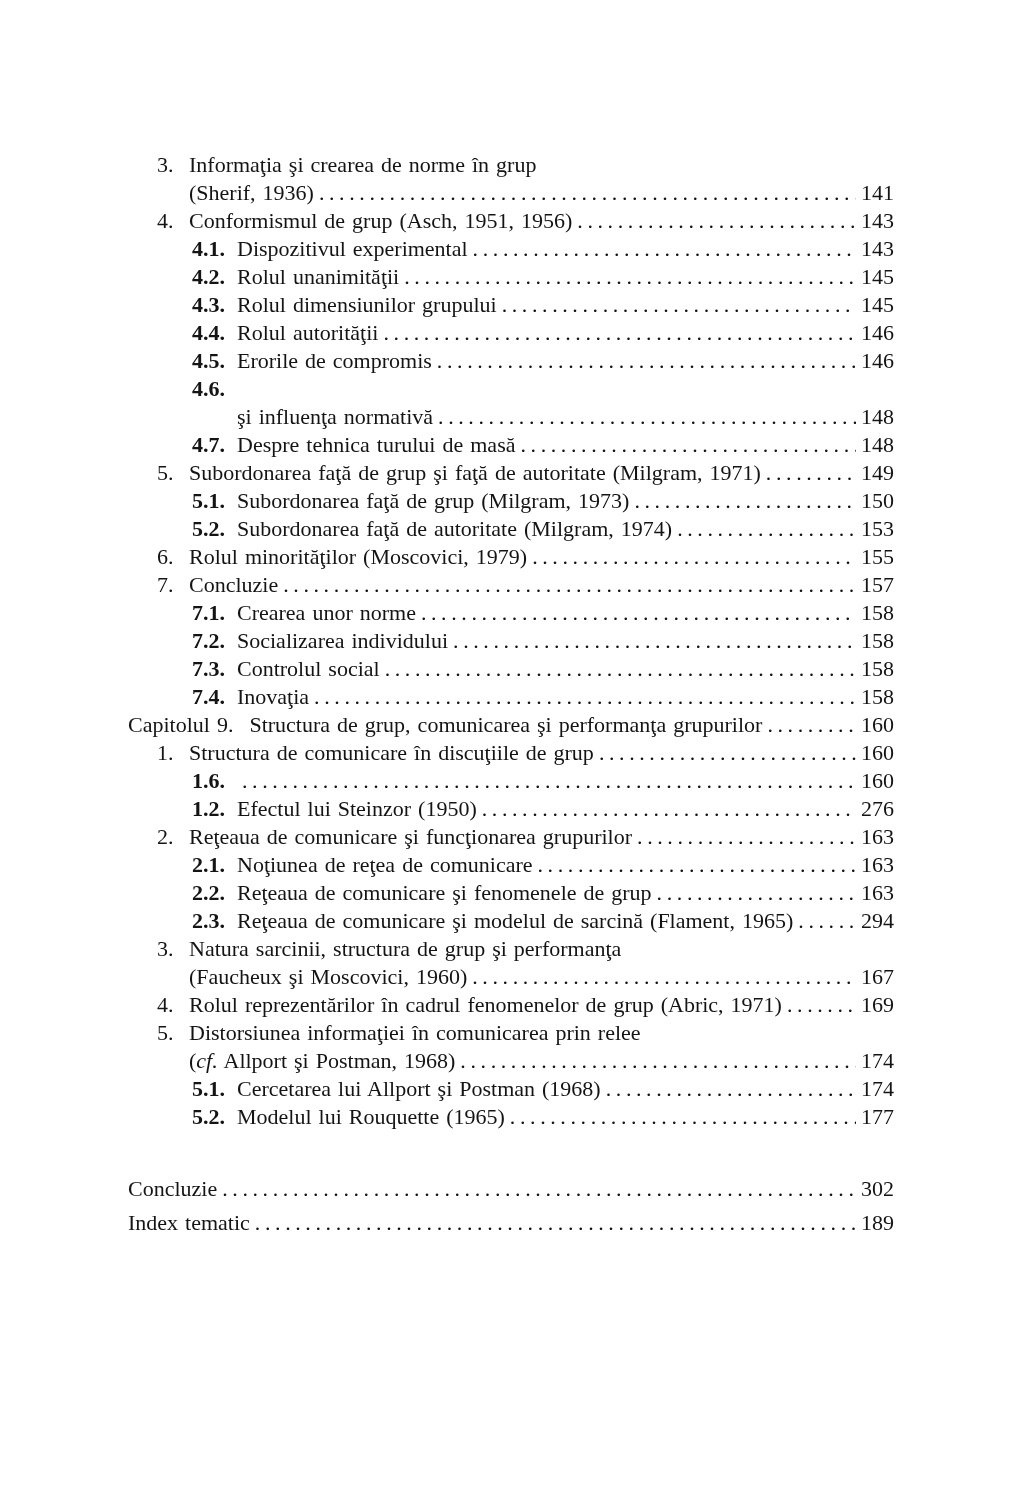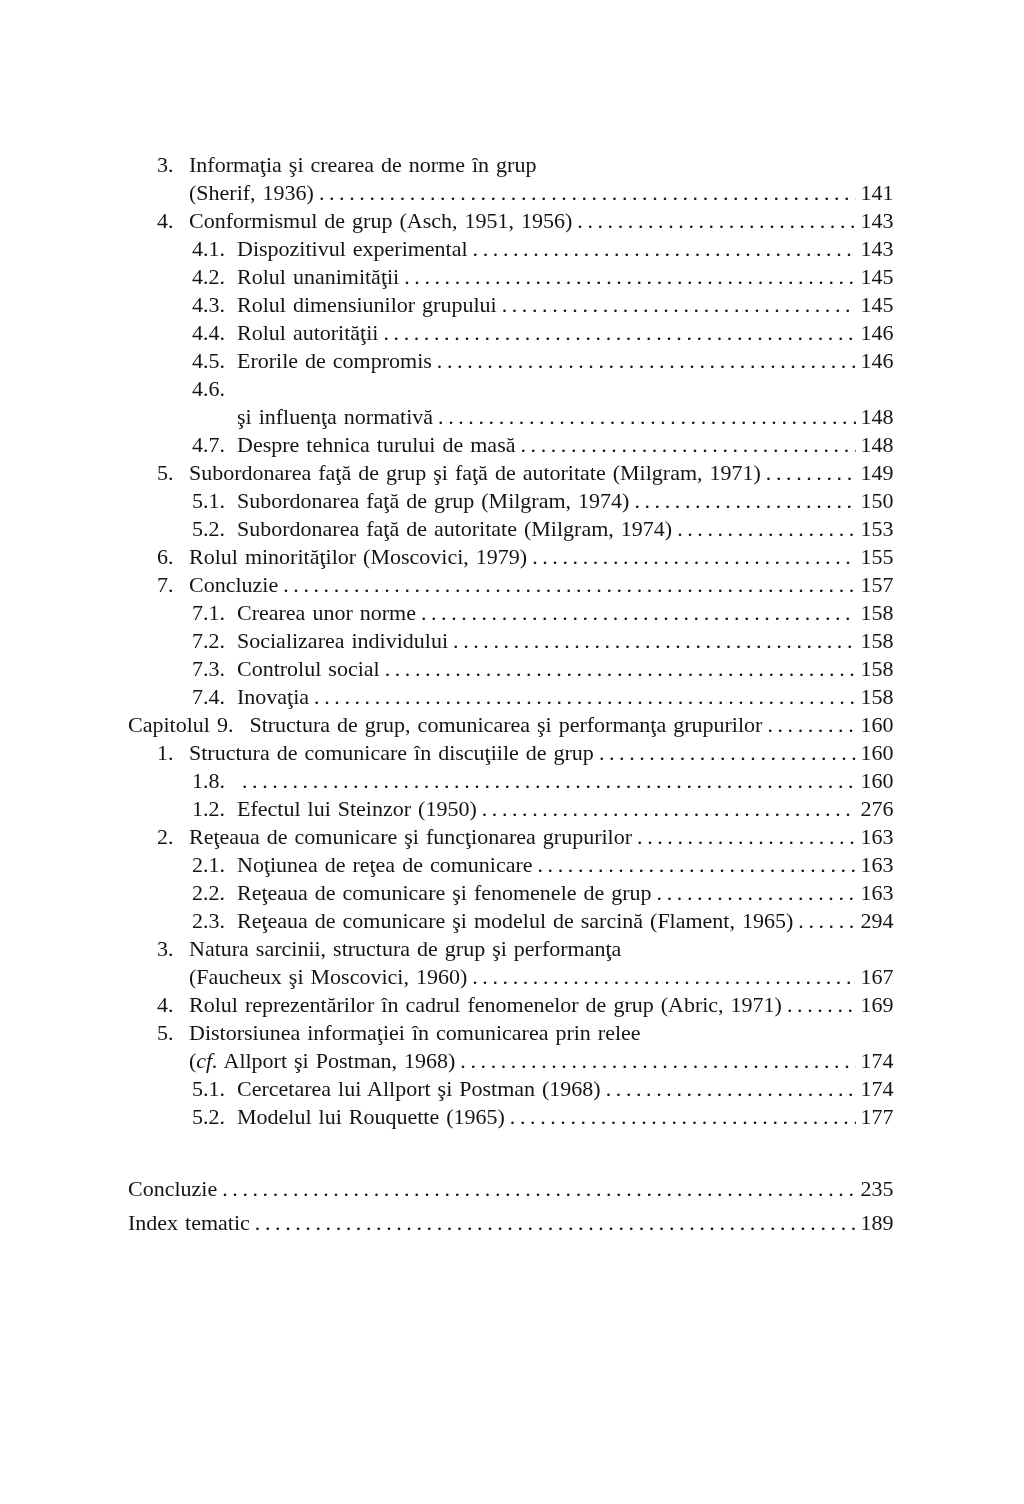--- a/index.html
+++ b/index.html
@@ -32,42 +32,42 @@
   .num { flex: none; }
   .title { flex: none; white-space: nowrap; text-align: right; }
 
   
   .section > .line.first { padding-left: 29px; }
   .section .num { width: 32px; }
   .section > .line.cont { padding-left: 61px; }
 
   
   .subsection > .line.first { padding-left: 64px; }
-  .subsection .num { width: 45px; }
+  .subsection .num { width: 45px; font-weight: bold; }
   .subsection > .line.cont { padding-left: 109px; }
 
   
   .chapter .num { width: auto; margin-right: 16px; }
 
   .leader {
     flex: 1 1 auto;
     overflow: hidden;
     white-space: nowrap;
     margin-left: 5px;
     min-width: 12px;
   }
   .leader::after {
     content: "........................................................................................................................";
     letter-spacing: 4.6px;
   }
   .pagenum {
     flex: none;
     margin-left: 4px;
     min-width: 34px;
-    text-align: center;
+    text-align: right;
   }
 
   .backmatter { margin-top: 44px; }
   .backmatter .entry + .entry { margin-top: 6px; }
 
   i { font-style: italic; }
 </style>
 </head>
 <body>
 
@@ -155,21 +155,21 @@
           <div class="line first">
             <span class="num">5.</span>
             <span class="title">Subordonarea faţă de grup şi faţă de autoritate (Milgram, 1971)</span>
             <span class="leader"></span>
             <span class="pagenum">149</span>
           </div>
         </div>
         <div class="entry subsection">
           <div class="line first">
             <span class="num">5.1.</span>
-            <span class="title">Subordonarea faţă de grup (Milgram, 1974)</span>
+            <span class="title">Subordonarea faţă de grup (Milgram, 1973)</span>
             <span class="leader"></span>
             <span class="pagenum">150</span>
           </div>
         </div>
         <div class="entry subsection">
           <div class="line first">
             <span class="num">5.2.</span>
             <span class="title">Subordonarea faţă de autoritate (Milgram, 1974)</span>
             <span class="leader"></span>
             <span class="pagenum">153</span>
@@ -234,21 +234,21 @@
         <div class="entry section">
           <div class="line first">
             <span class="num">1.</span>
             <span class="title">Structura de comunicare în discuţiile de grup</span>
             <span class="leader"></span>
             <span class="pagenum">160</span>
           </div>
         </div>
         <div class="entry subsection">
           <div class="line first">
-            <span class="num">1.8.</span>
+            <span class="num">1.6.</span>
             <span class="leader"></span>
             <span class="pagenum">160</span>
           </div>
         </div>
         <div class="entry subsection">
           <div class="line first">
             <span class="num">1.2.</span>
             <span class="title">Efectul lui Steinzor (1950)</span>
             <span class="leader"></span>
             <span class="pagenum">276</span>
@@ -331,21 +331,21 @@
             <span class="leader"></span>
             <span class="pagenum">177</span>
           </div>
         </div>
       </div>
     <div class="backmatter">
         <div class="entry back">
           <div class="line first">
             <span class="title">Concluzie</span>
             <span class="leader"></span>
-            <span class="pagenum">235</span>
+            <span class="pagenum">302</span>
           </div>
         </div>
         <div class="entry back">
           <div class="line first">
             <span class="title">Index tematic</span>
             <span class="leader"></span>
             <span class="pagenum">189</span>
           </div>
         </div>
       </div>

